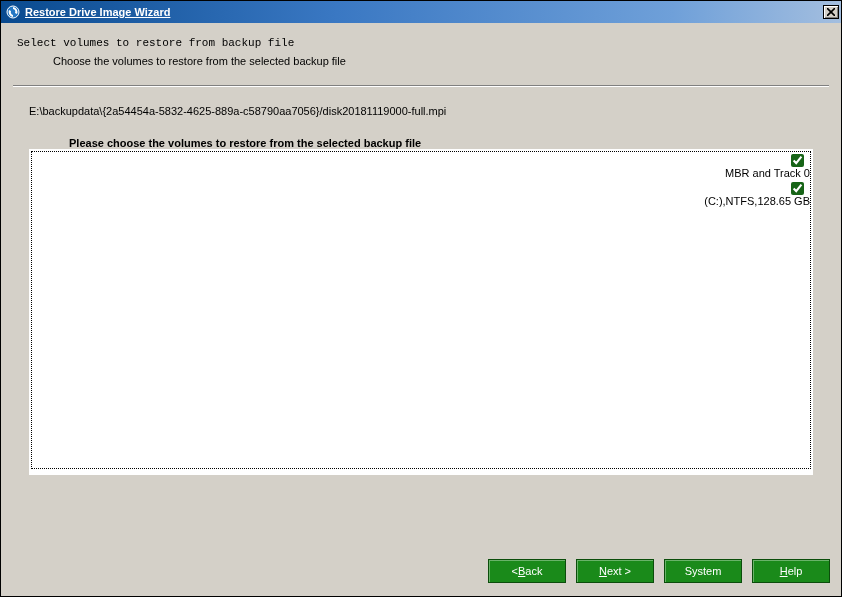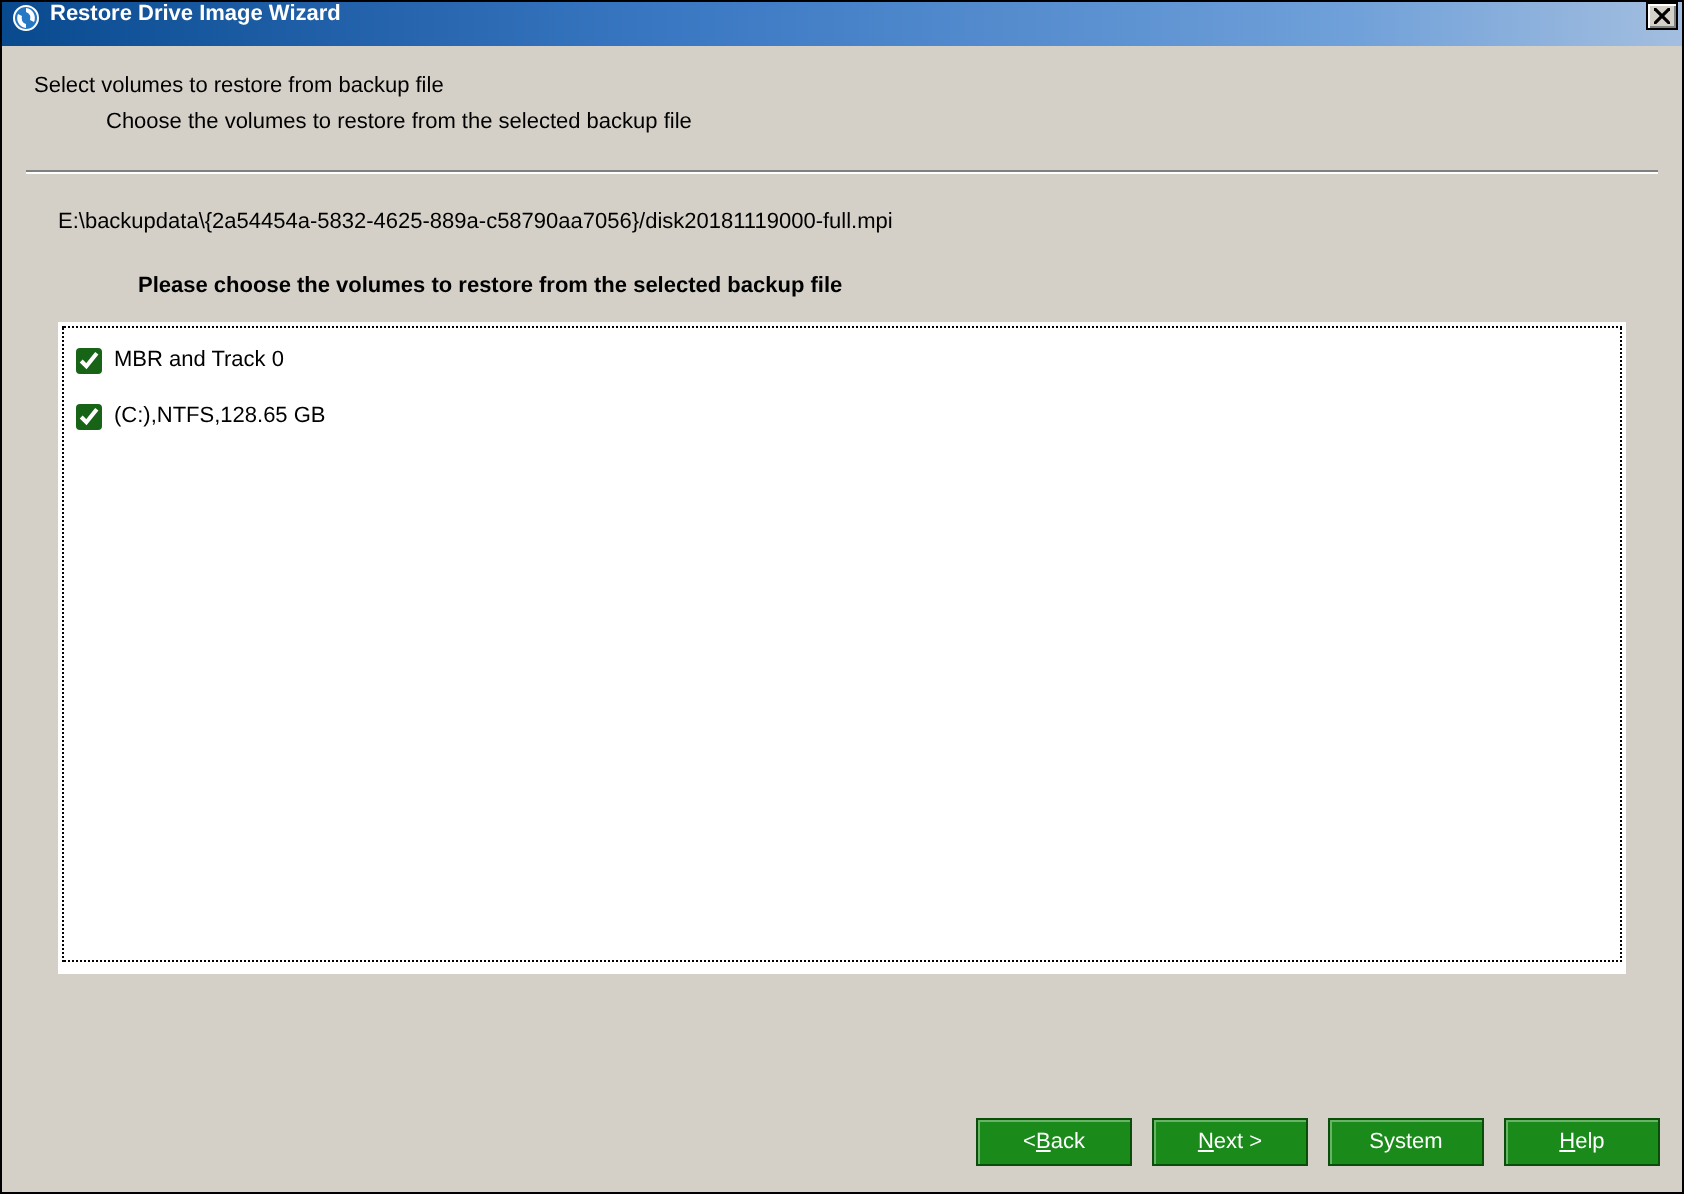--- a/index.html
+++ b/index.html
@@ -10,24 +10,25 @@
       background: #d4d0c8;
       width: 842px;
       height: 597px;
       overflow: hidden;
       border: 1px solid #000;
     }
     .titlebar {
       height: 22px;
       background: linear-gradient(to right, #094a8f, #3a78c3 40%, #6fa0d9 80%, #a3bedf);
       display: flex;
-      align-items: flex-start;
+      align-items: center;
       padding: 0 2px 0 4px;
       color: #fff;
       font-weight: bold;
+      text-decoration: underline;
     }
     .titlebar .app-icon {
       width: 16px;
       height: 16px;
       margin-right: 4px;
       display: inline-flex;
       align-items: center;
       justify-content: center;
     }
     .titlebar .title-text {
@@ -44,20 +45,21 @@
       justify-content: center;
       font-family: Arial, sans-serif;
       color: #000;
       cursor: pointer;
     }
     .header-area {
       padding: 14px 16px 10px 16px;
     }
     .header-title {
       margin: 0 0 6px 0;
+      font-family: Liberation Mono, monospace;
     }
     .header-subtitle {
       margin: 0 0 0 36px;
     }
     .hr-line {
       margin: 8px 12px 0 12px;
       height: 2px;
       background: #fff;
       border-top: 1px solid #808080;
     }
@@ -66,39 +68,40 @@
     }
     .section-label {
       font-weight: bold;
       margin-bottom: 6px;
     }
     .path-text {
       margin-bottom: 20px;
     }
     .list-label {
       font-weight: bold;
-      margin-bottom: 12px;
+      margin-bottom: 0;
       padding-left: 40px;
     }
     .volume-list {
       background: #fff;
       height: 326px;
       overflow: auto;
     }
     .vlist-inner {
       border: 1px dotted #000;
       margin: 2px;
       min-height: 318px;
       padding-top: 2px;
     }
     .vrow {
       display: flex;
-      align-items: center;
+      align-items: flex-end;
       height: 28px;
       padding-left: 6px;
+      flex-direction: column;
     }
     .vrow input[type="checkbox"] {
       width: 13px;
       height: 13px;
       margin: 0 6px 0 0;
       accent-color: #176417;
     }
     .buttons {
       display: flex;
       justify-content: flex-end;

